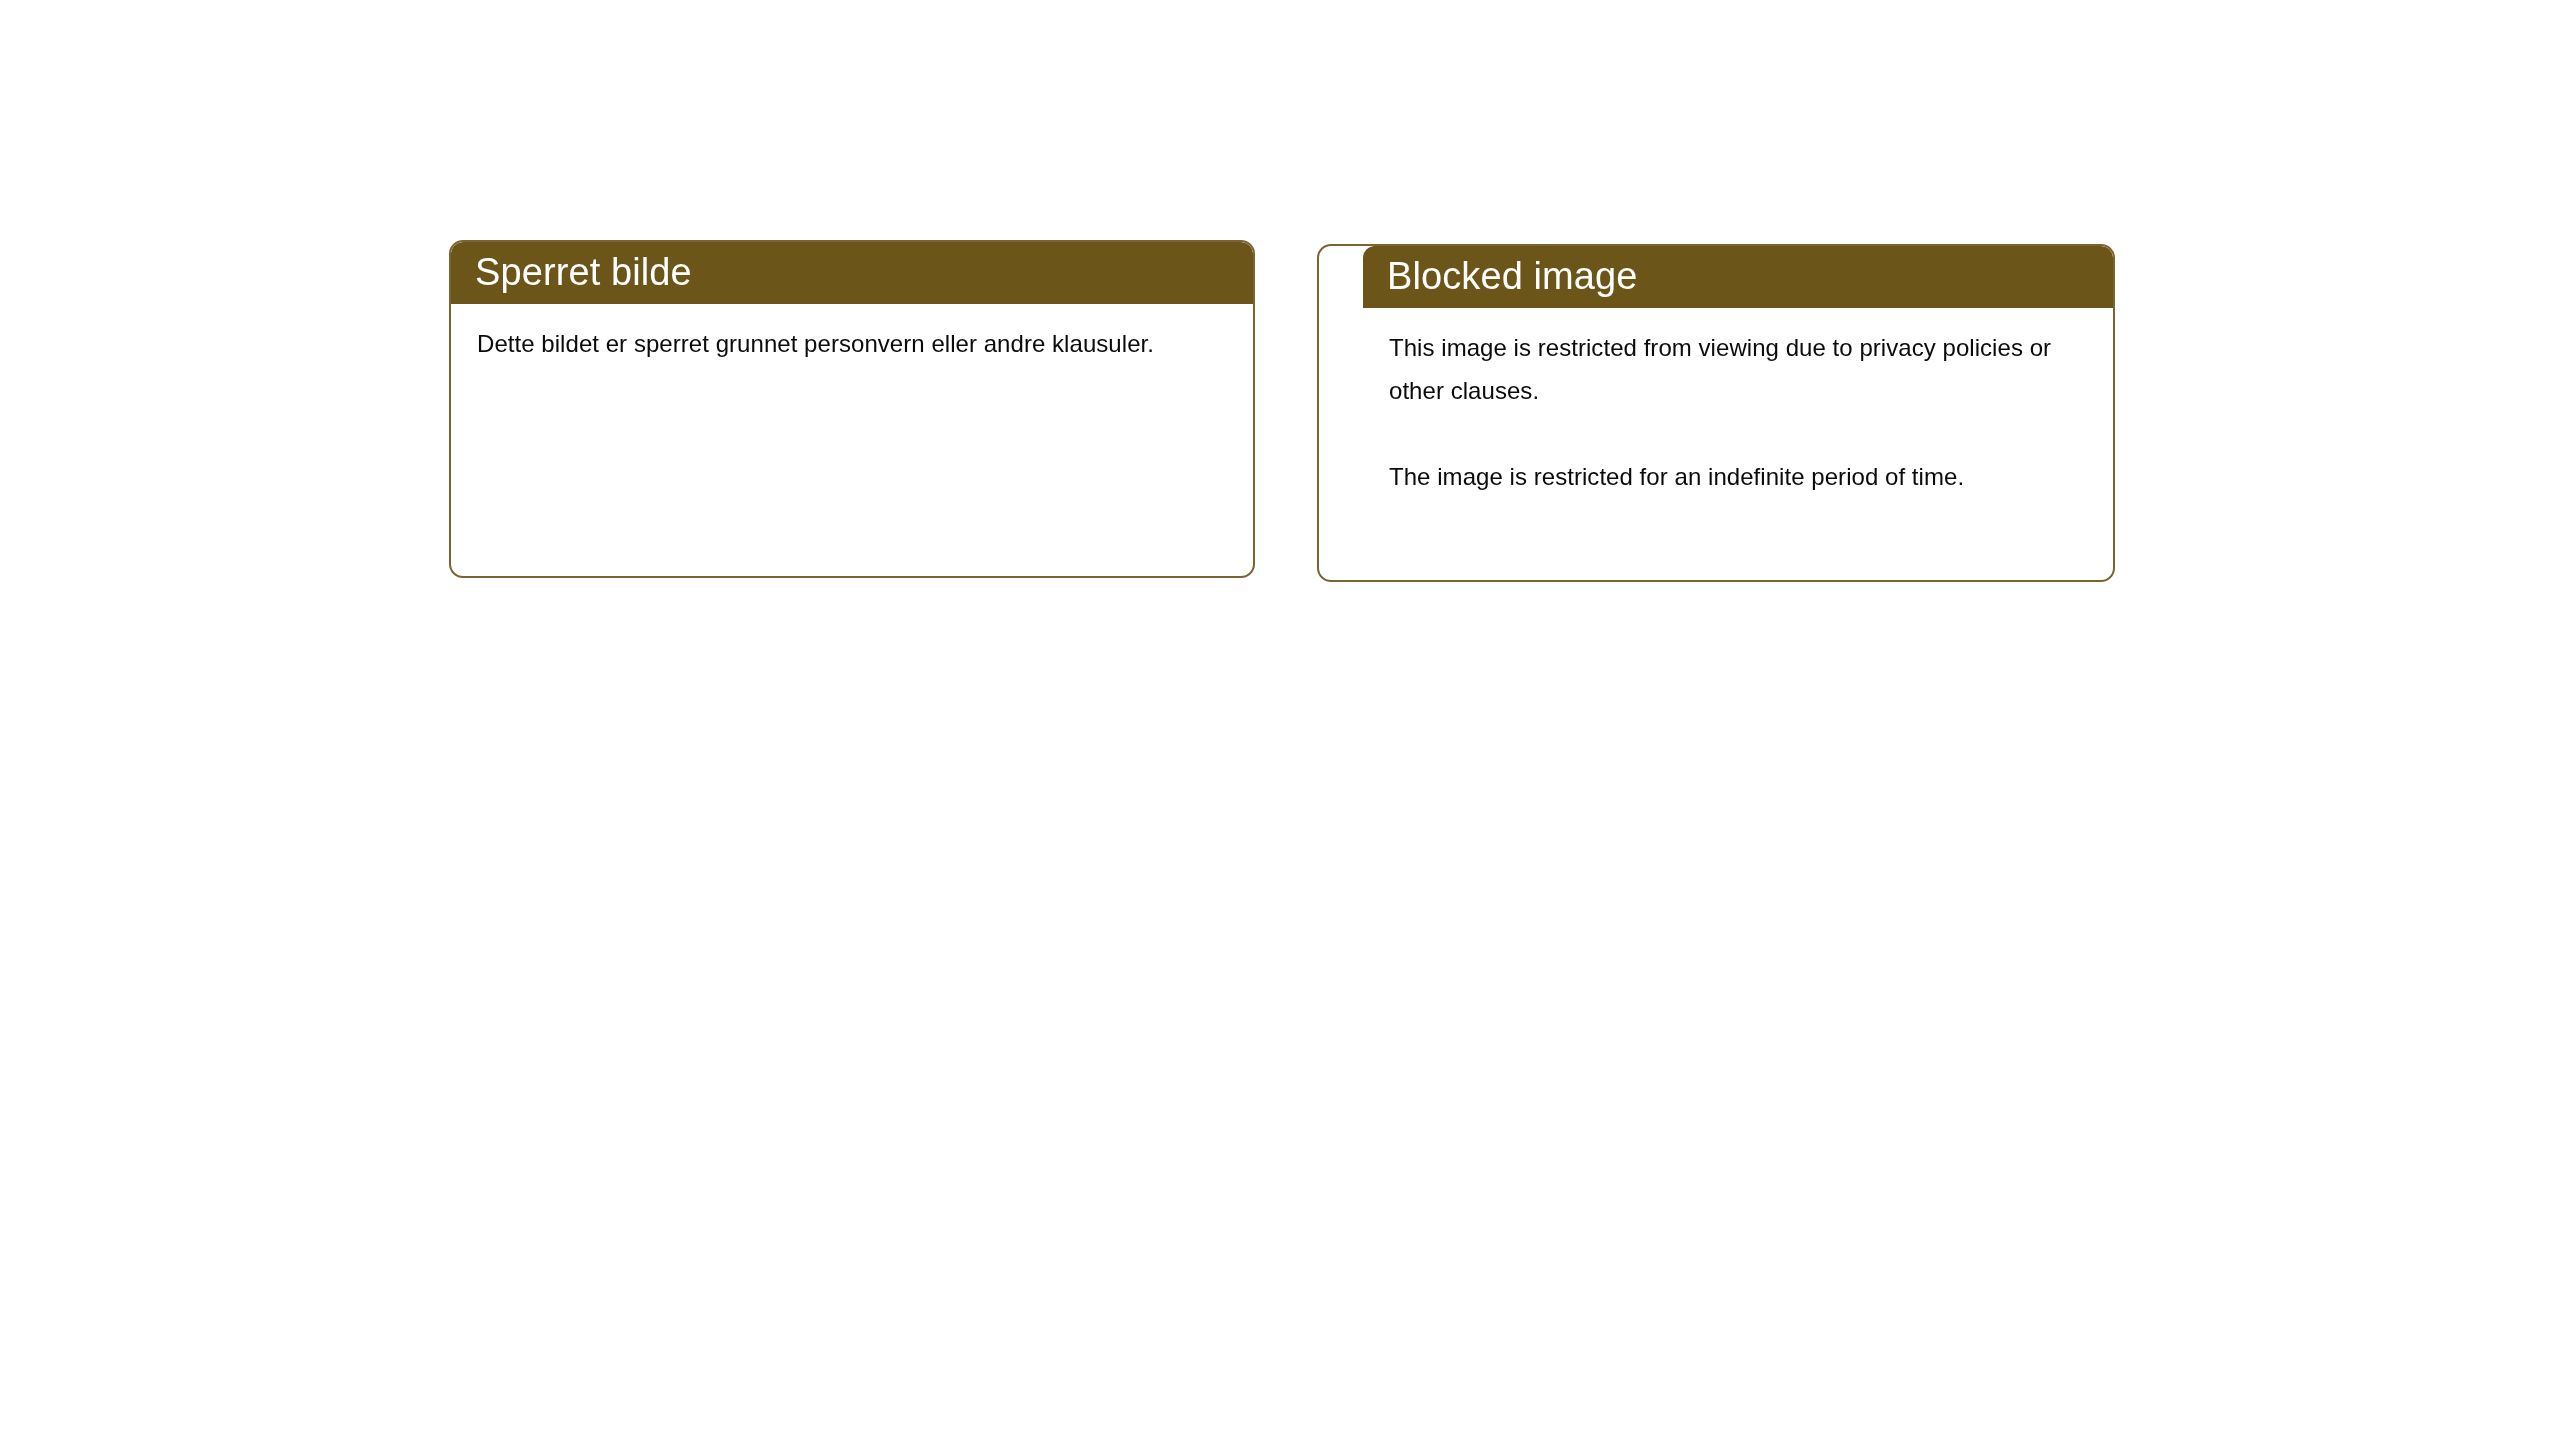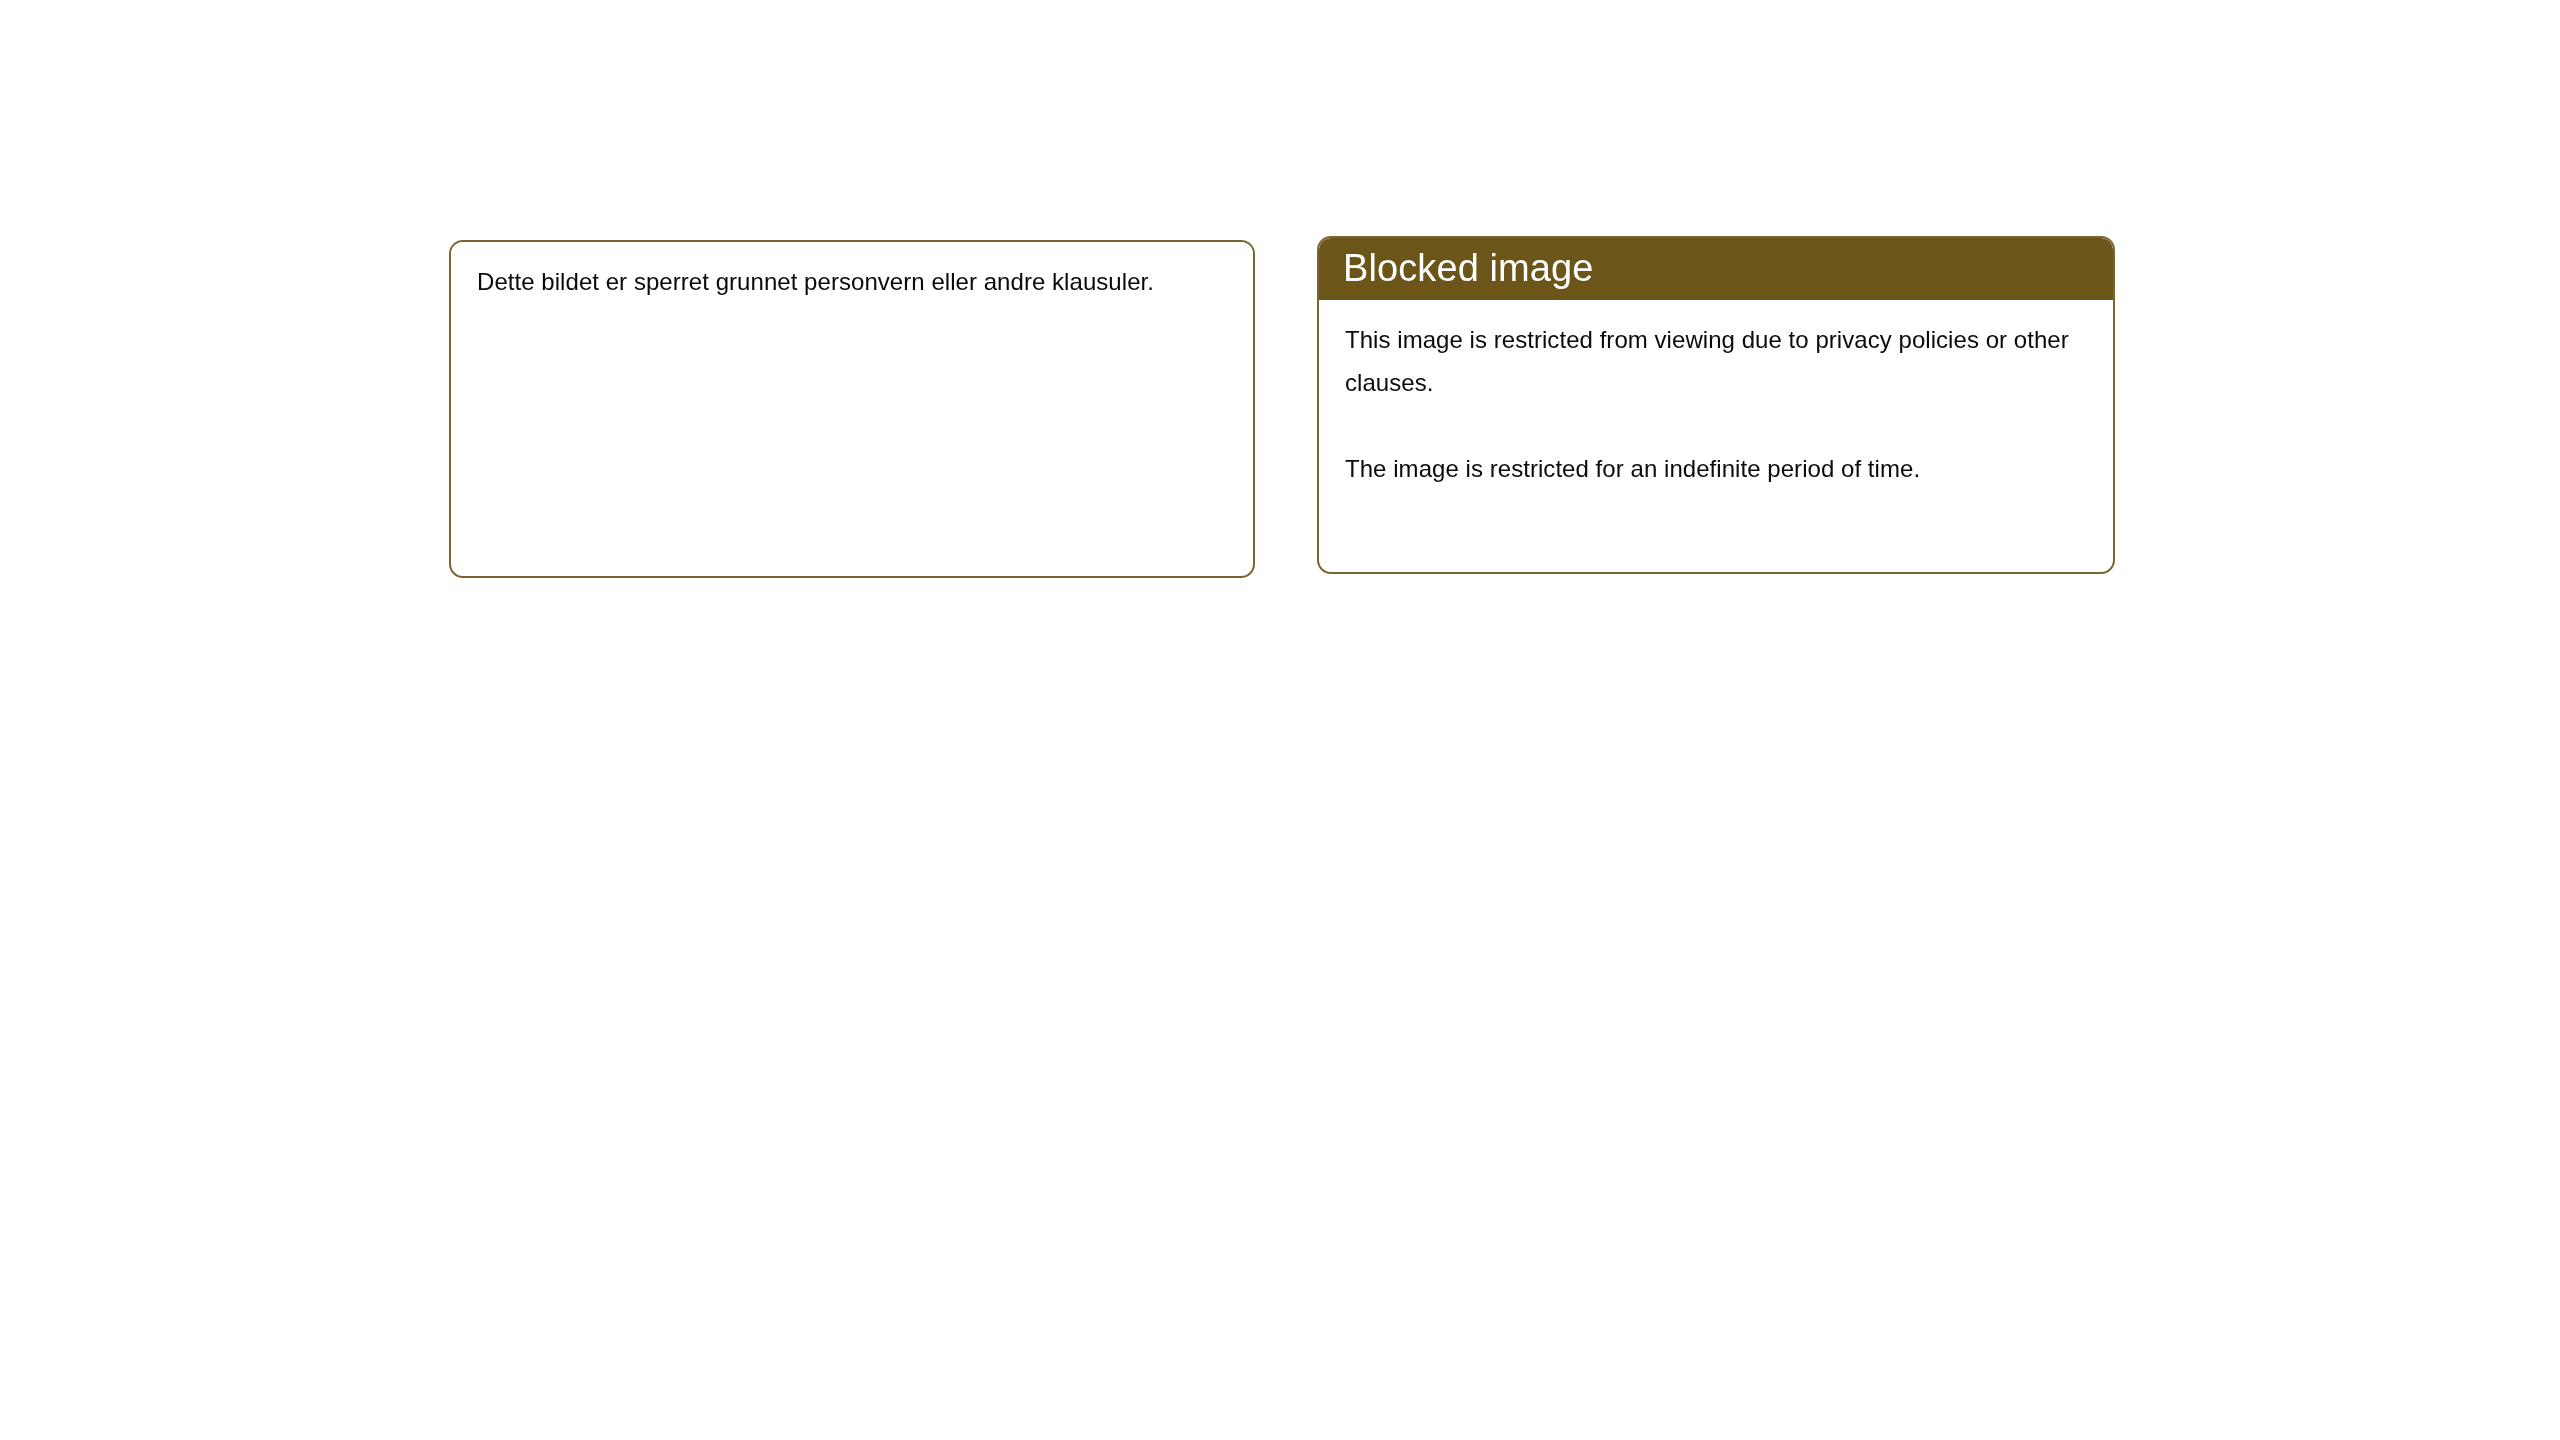--- a/index.html
+++ b/index.html
@@ -36,23 +36,24 @@
   #card-no {
     left: 449px;
     top: 240px;
     width: 806px;
     height: 338px;
   }
 
   
   #card-en {
     left: 1317px;
-    top: 236px;
+    top: 244px;
     width: 798px;
     height: 338px;
+    padding-left: 44px;
   }
 
   .card-header {
     box-sizing: border-box;
     height: 62px;
     background: #6b5519;
     display: flex;
     align-items: center;
     padding: 0 0 0 24px;
     border-top-left-radius: 12px;
@@ -87,20 +88,23 @@
   .card-body p + p {
     margin-top: 43px;
   }
 </style>
 </head>
 <body>
 
 <div id="stage">
 
   <section class="notice-card" id="card-no">
+    <header class="card-header">
+      <span class="card-title">Sperret bilde</span>
+    </header>
     <div class="card-body">
       <p>Dette bildet er sperret grunnet personvern eller andre klausuler.</p>
     </div>
   </section>
 
   <section class="notice-card" id="card-en">
     <header class="card-header">
       <span class="card-title">Blocked image</span>
     </header>
     <div class="card-body">

